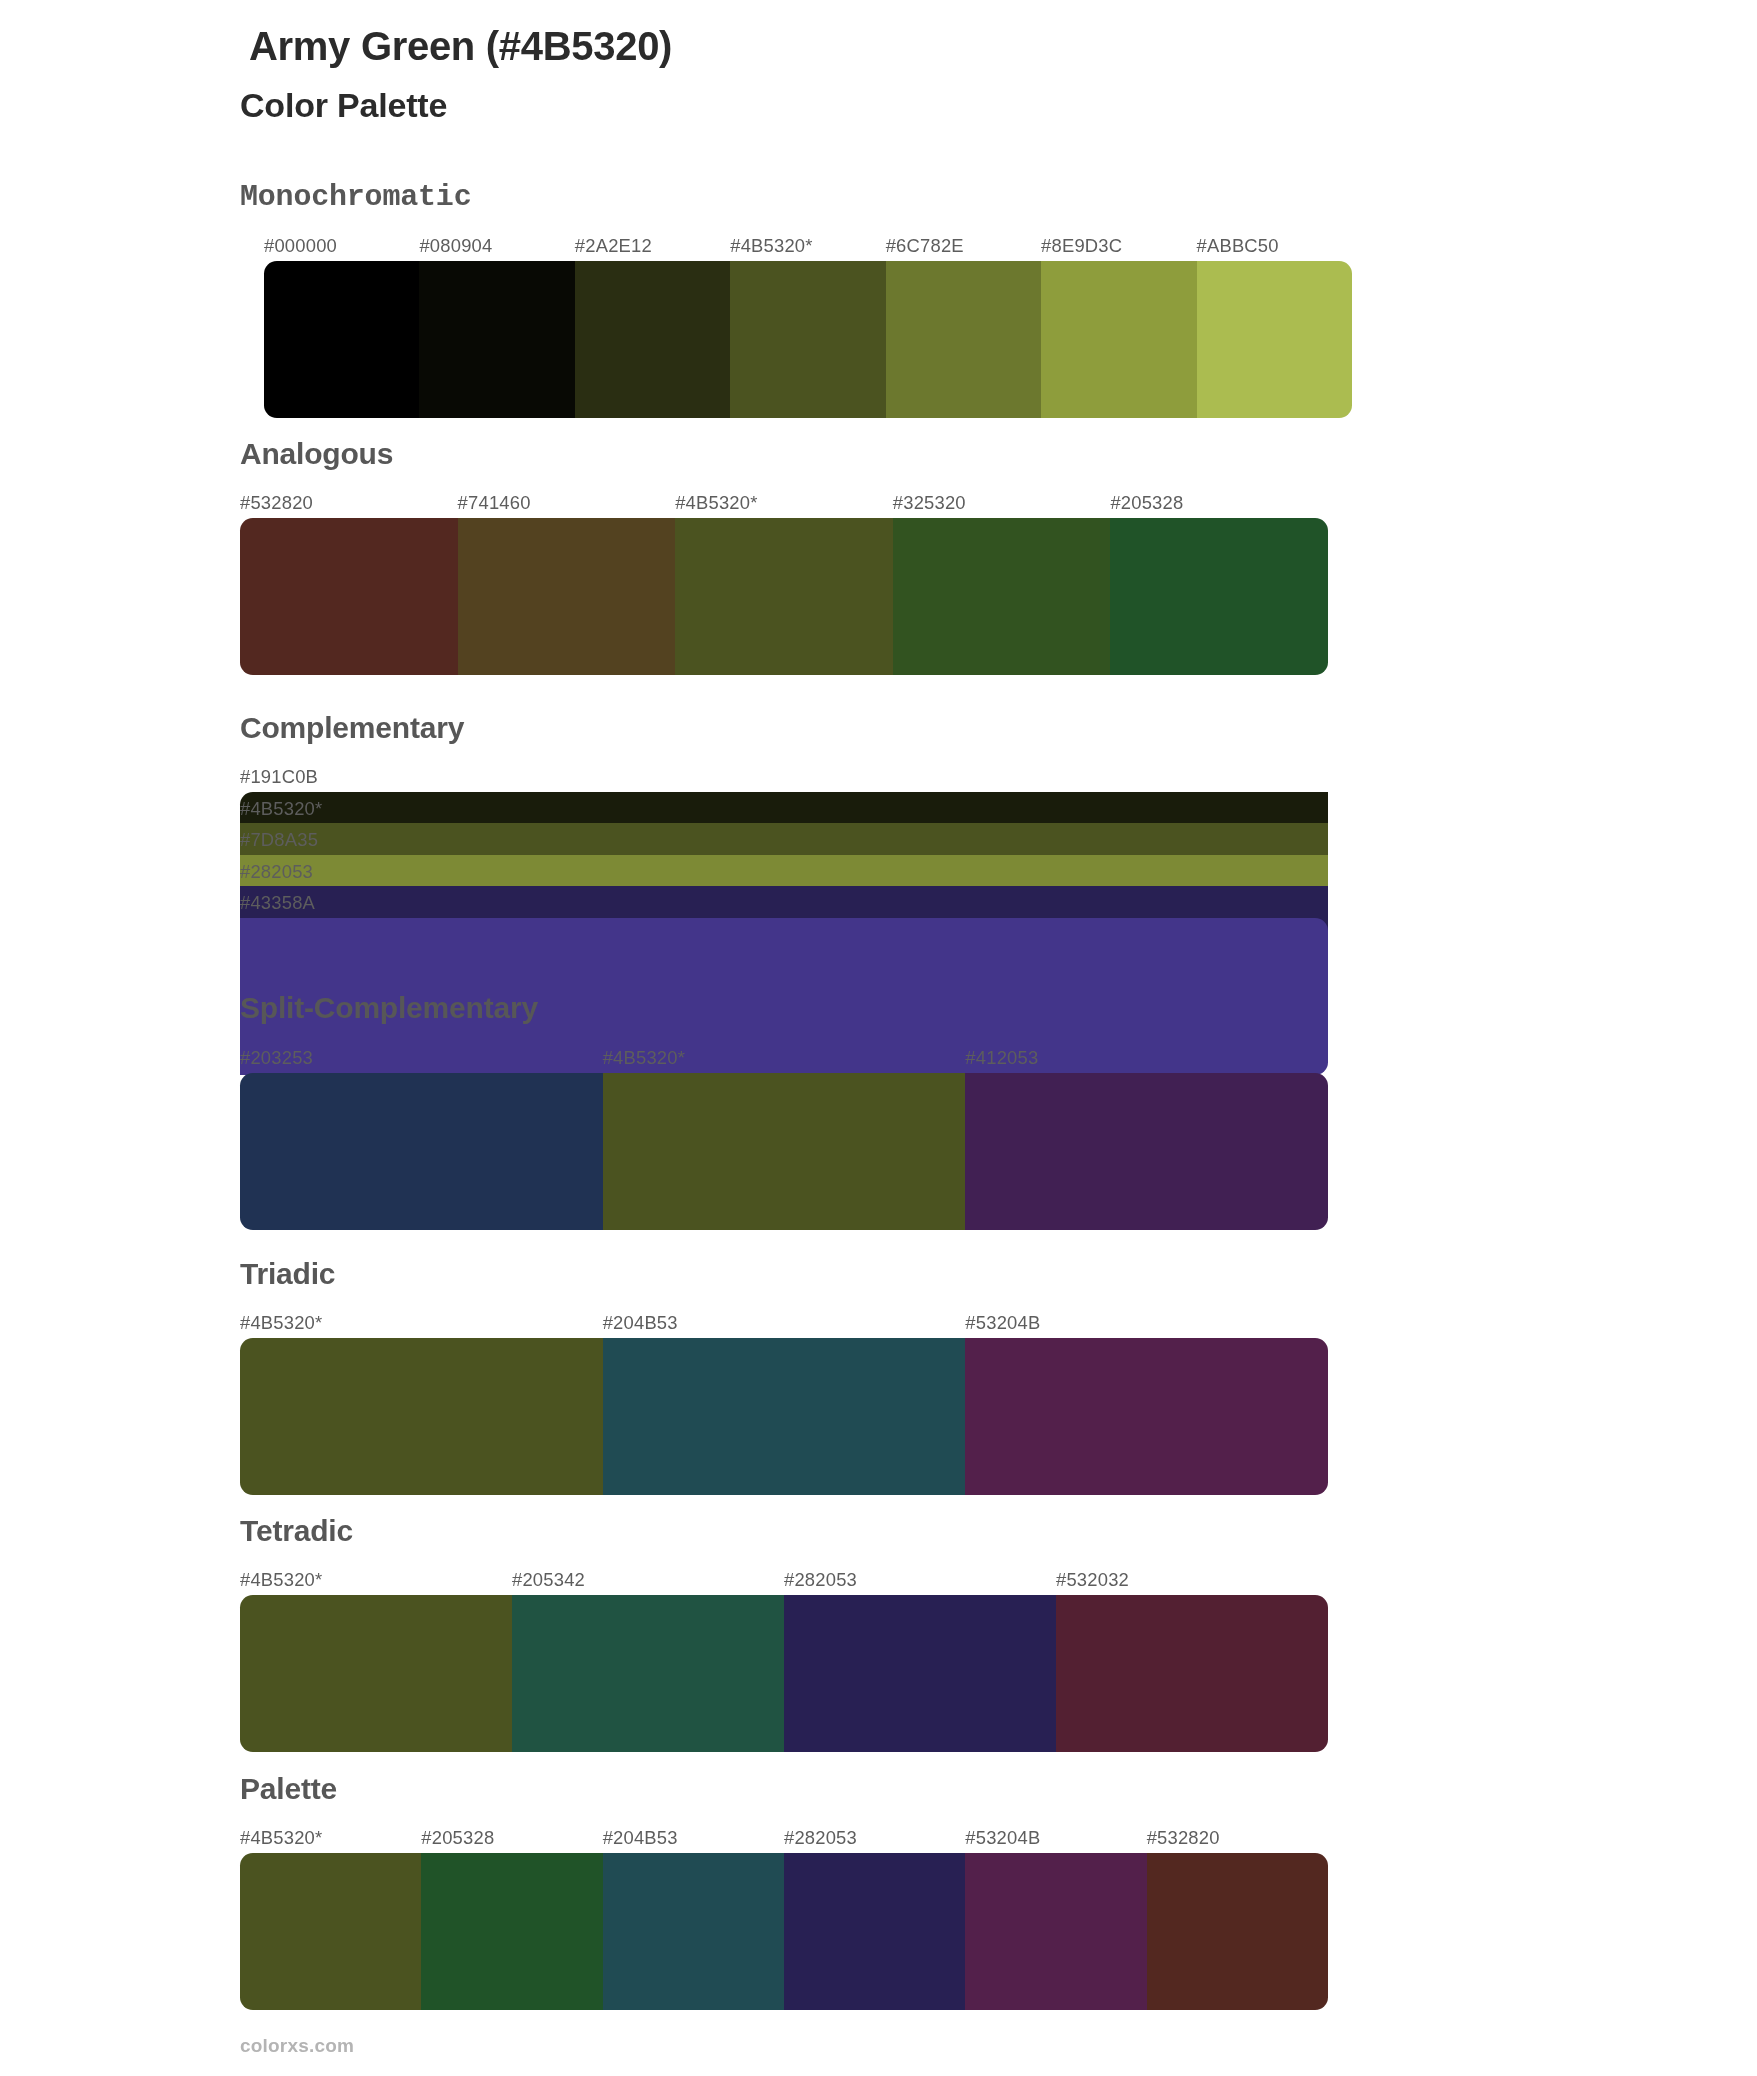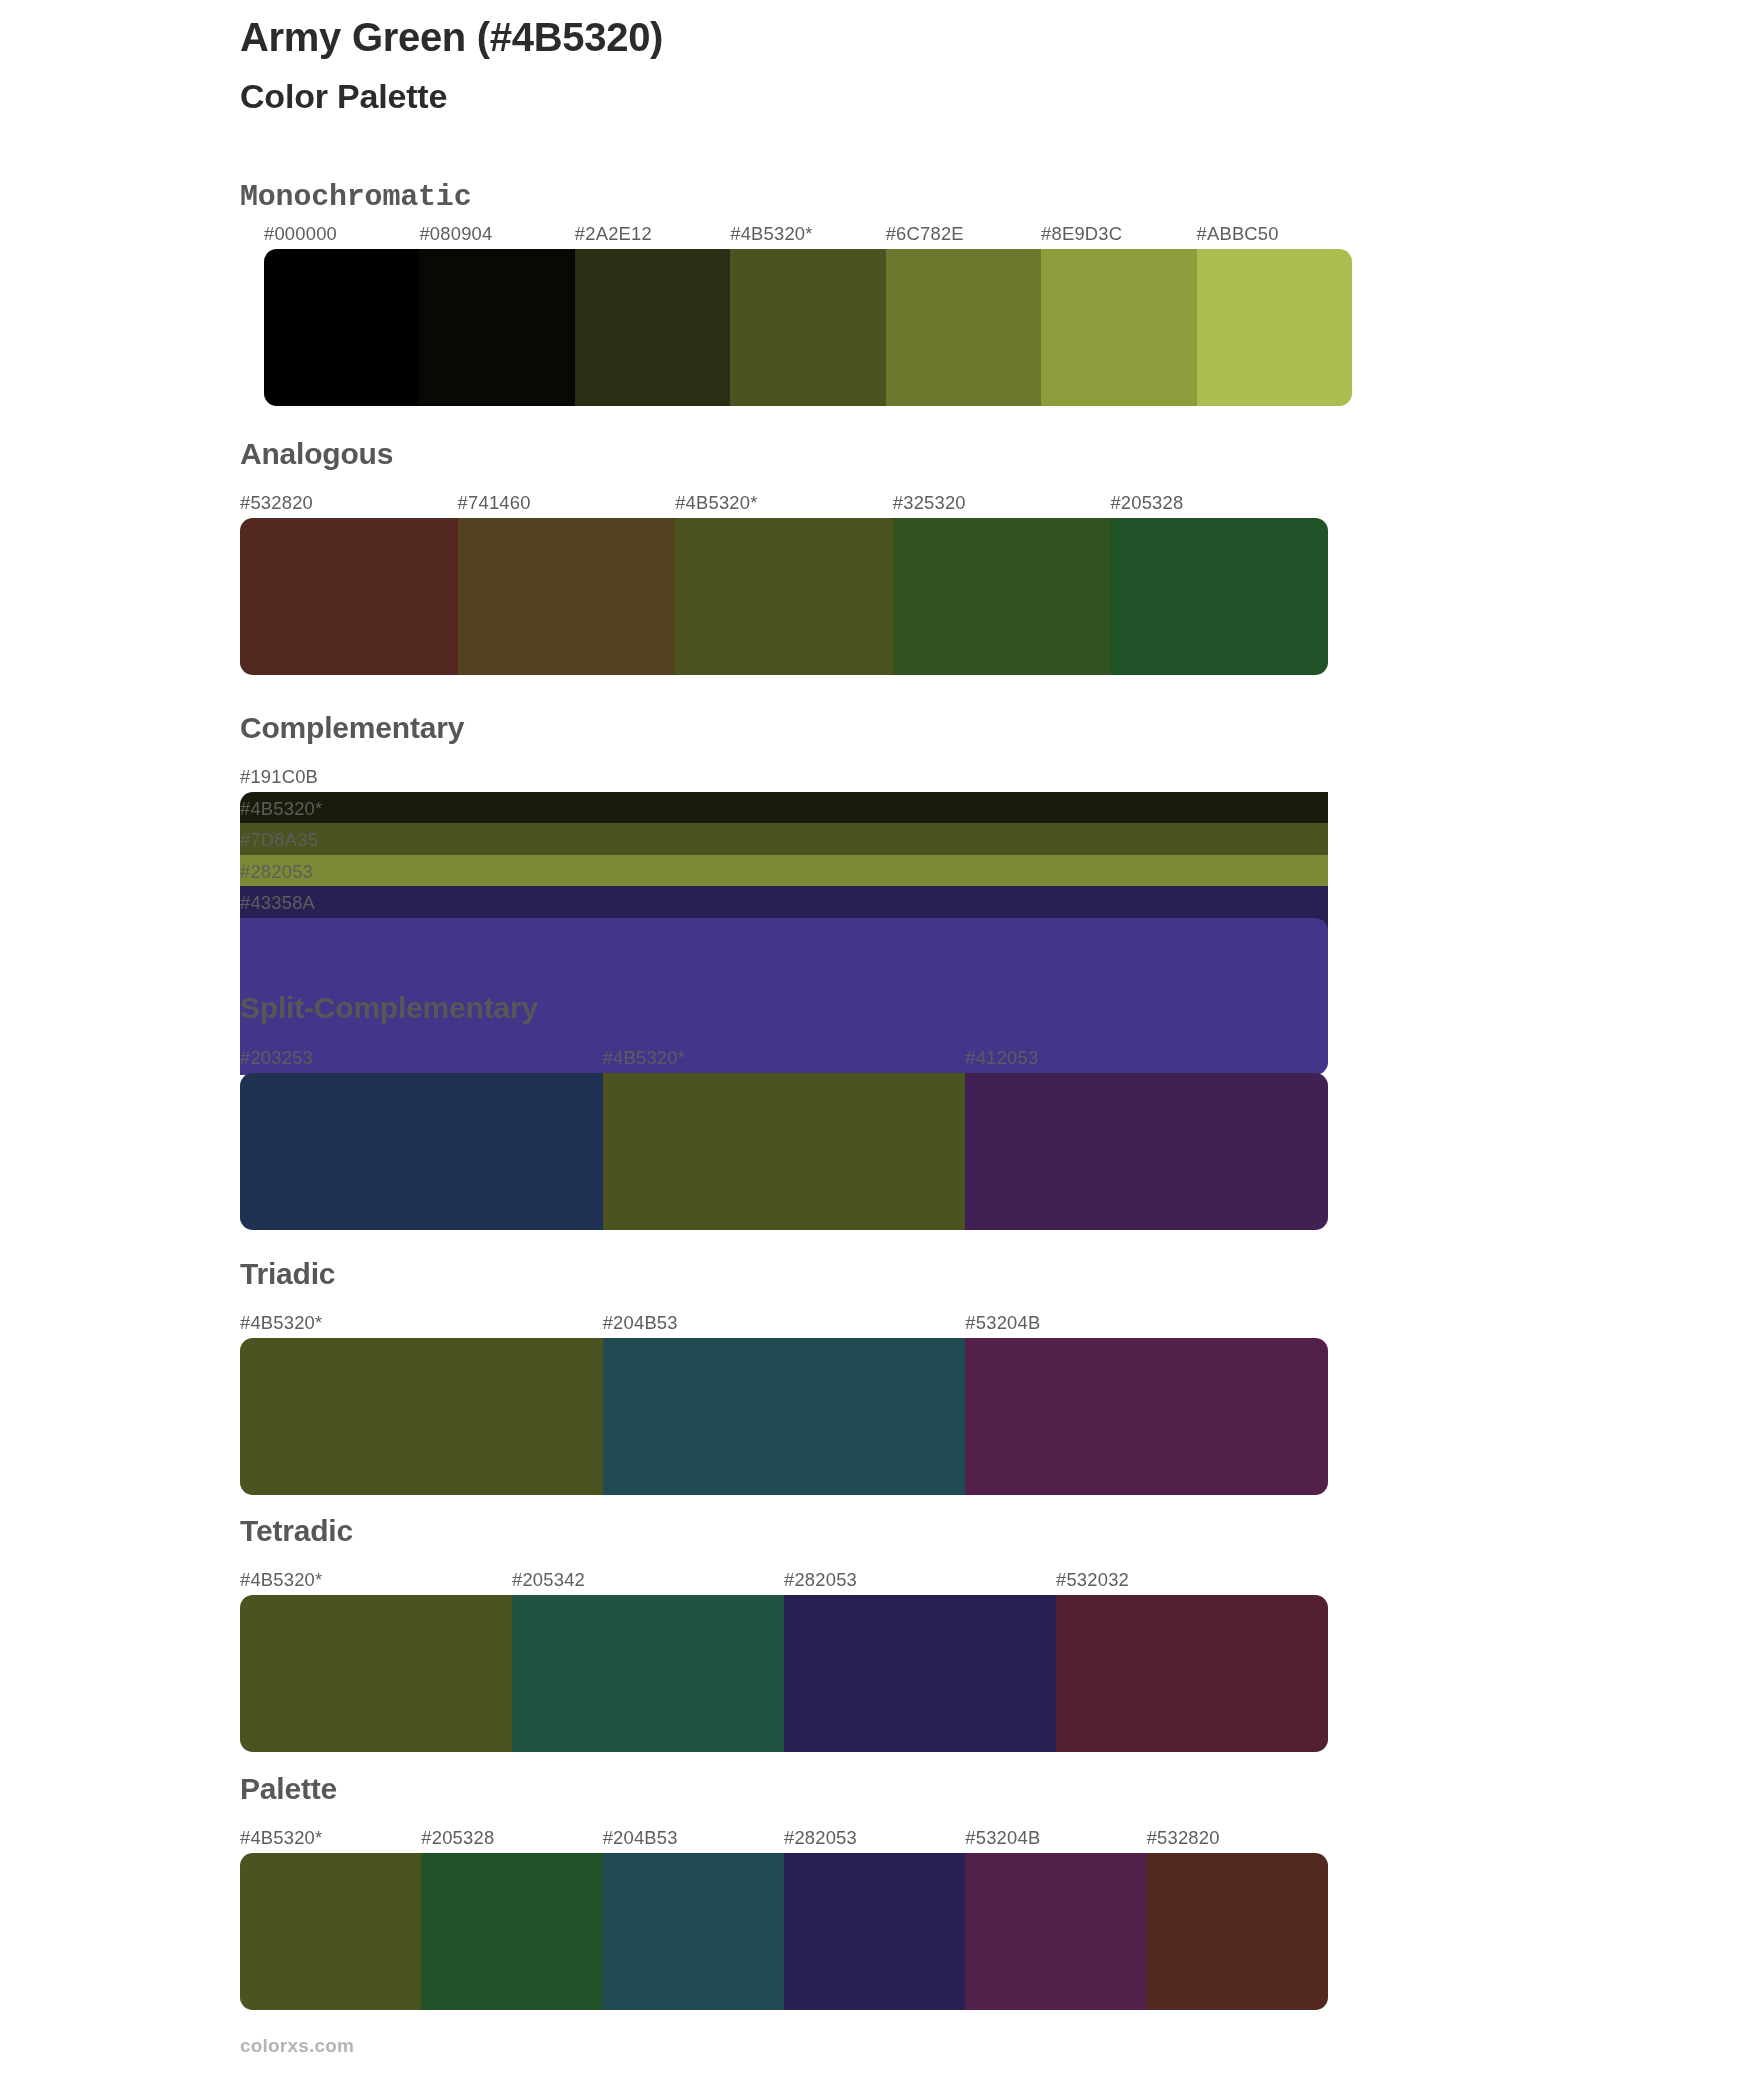--- a/index.html
+++ b/index.html
@@ -30,21 +30,21 @@
     top: 14.4px;
     width: 1358px;
   }
 
   .title-main {
     font-size: 40px;
     font-weight: bold;
     color: #2b2b2b;
     letter-spacing: -0.3px;
     line-height: 1.18;
-    margin: 0;
+    margin: 9px;
     white-space: nowrap;
   }
 
   .title-sub {
     font-size: 34px;
     font-weight: bold;
     color: #2b2b2b;
     letter-spacing: -0.2px;
     line-height: 1.2;
     margin: 14.4px 0 0 0;
@@ -132,21 +132,21 @@
 <div class="page">
 
   <div class="header">
     <h1 class="title-main">Army Green (#4B5320)</h1>
     <h2 class="title-sub">Color Palette</h2>
   </div>
 
   <div class="sections" id="sections-root">
       <div class="section">
         <div class="section-heading" style="top: 0px; font-family: Liberation Mono, monospace;">Monochromatic</div>
-        <div class="swatch-row" style="top: 67px; padding-left: 24px;">
+        <div class="swatch-row" style="top: 79px; padding-left: 24px;">
           <div class="swatch-wrap">
             <div class="swatch-label">#000000</div>
             <div class="swatch-block" style="background: rgb(0, 0, 0);"></div>
           </div>
           <div class="swatch-wrap">
             <div class="swatch-label">#080904</div>
             <div class="swatch-block" style="background: rgb(8, 9, 4);"></div>
           </div>
           <div class="swatch-wrap">
             <div class="swatch-label">#2A2E12</div>

